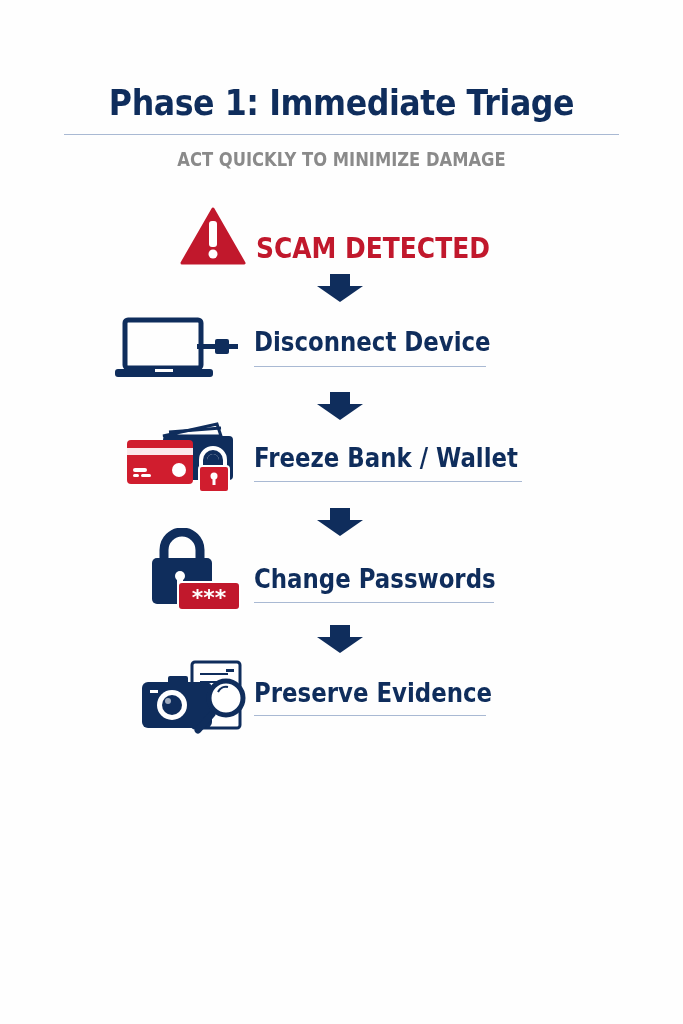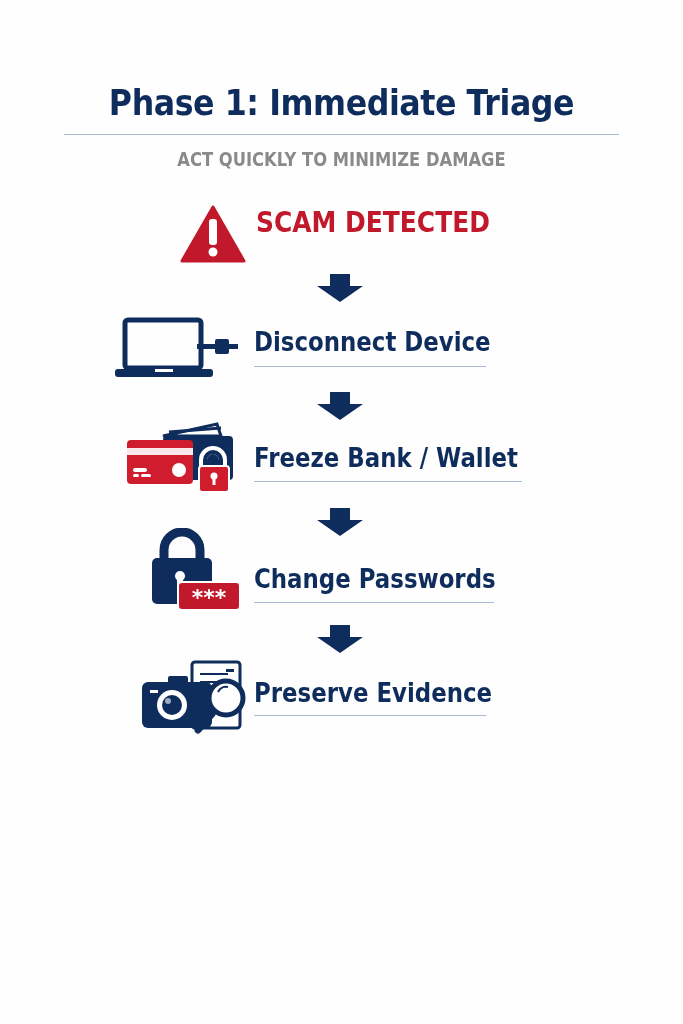--- a/index.html
+++ b/index.html
@@ -19,21 +19,21 @@
     position: absolute; left: 64px; width: 555px; top: 134px;
     height: 1px; background: #a9b9d3;
   }
   .subtitle {
     position: absolute; left: 0; width: 683px; top: 148px;
     text-align: center; font-size: 19px; font-weight: bold;
     color: #8a8a8a; font-family: "DejaVu Sans", sans-serif;
     transform: scaleX(0.86);
   }
   .alert {
-    position: absolute; left: 180px; top: 205px; height: 60px; display: flex; align-items: flex-start;
+    position: absolute; left: 180px; top: 205px; height: 60px; display: flex; align-items: flex-end;
   }
   .alert-text {
     font-family: "DejaVu Sans", sans-serif; font-weight: bold;
     font-size: 29px; color: #c1182c; margin-left: 10px;
     transform: scaleX(0.86); transform-origin: left center;
     white-space: nowrap;
   }
   .arrow { position: absolute; left: 317px; width: 46px; height: 28px; }
   .step-icon { position: absolute; }
   .step-label {

